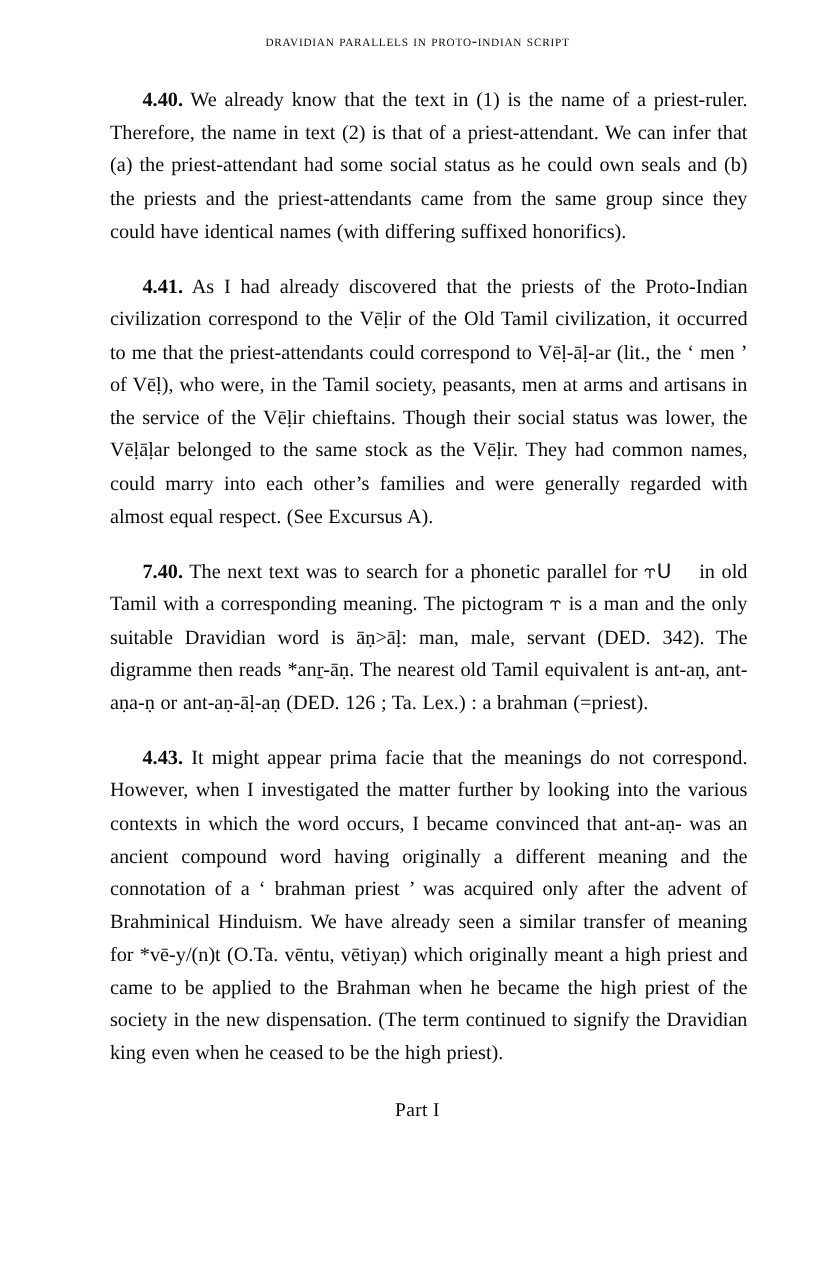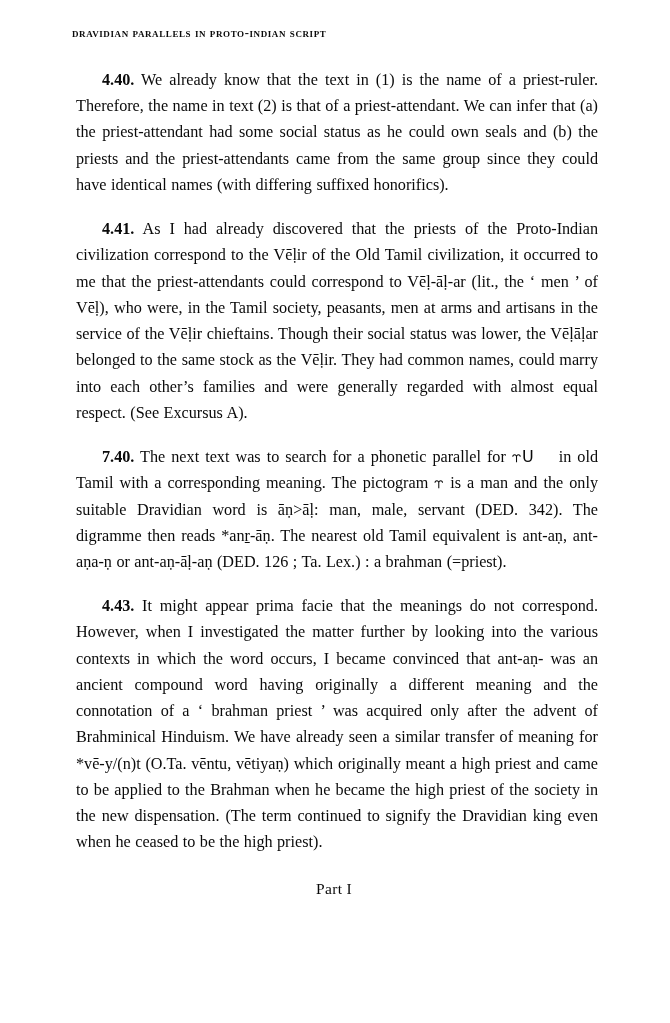--- a/index.html
+++ b/index.html
@@ -25,32 +25,33 @@
   }
   .running-head {
     display: flex;
     align-items: baseline;
     justify-content: space-between;
     margin: 0 0 26px 0;
     padding-right: 2px;
   }
   .running-head .title {
     flex: 1;
+    text-align: center;
     font-variant: small-caps;
     font-size: 12.5px;
     letter-spacing: 0.6px;
-    font-weight: 700;
+    font-weight: 400;
     text-transform: lowercase;
   }
   
   .running-head .title {
     font-family: "Liberation Serif", serif;
   }
   p.para {
-    margin: 0 0 18px 4px;
+    margin: 0 0 18px 16px;
     text-align: justify;
     text-justify: inter-word;
     font-size: 16.2px;
     line-height: 1.62;
     text-indent: 26px;
     word-spacing: 0.4px;
   }
   p.para:last-of-type { margin-bottom: 0; }
   .num {
     font-weight: 700;

